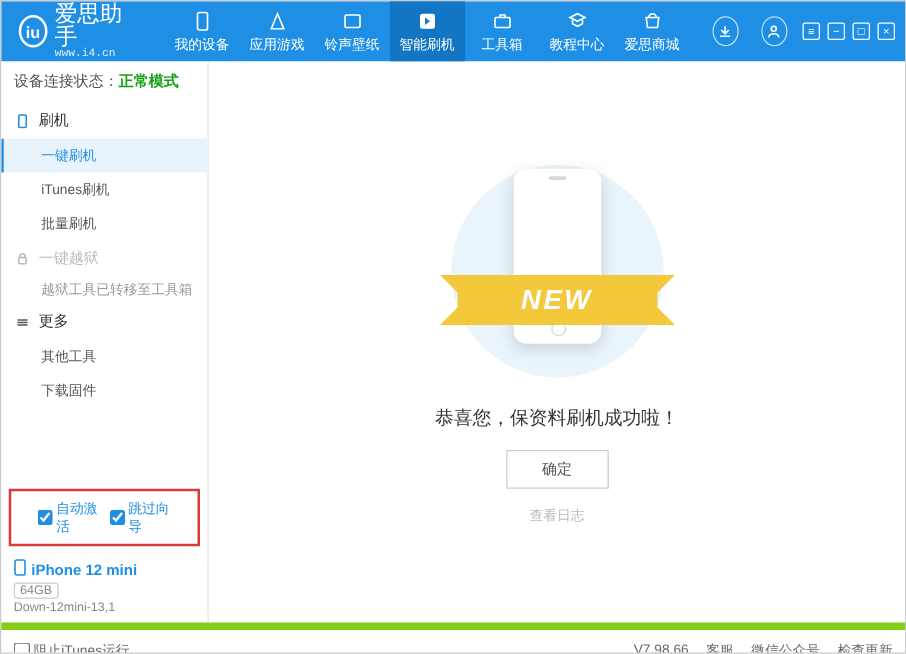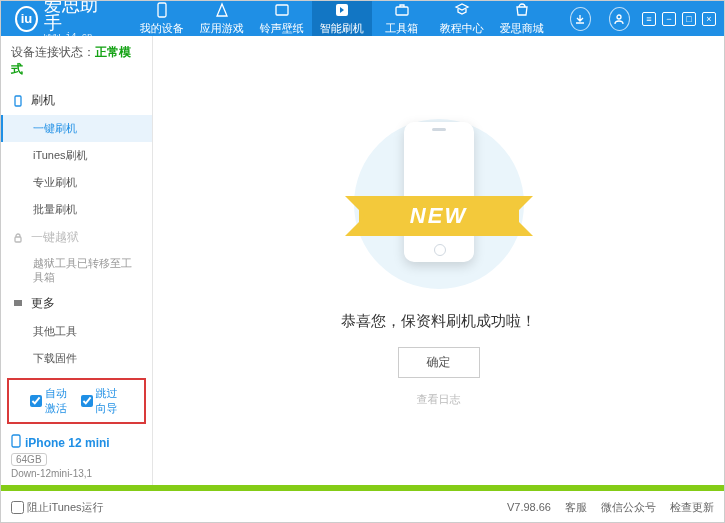--- a/index.html
+++ b/index.html
@@ -1,30 +1,30 @@
 <!DOCTYPE html>
 <html><head>
 <meta charset="utf-8">
 <style>
 * { margin: 0; padding: 0; box-sizing: border-box; font-family: "Microsoft YaHei", sans-serif; }
 body { background: #fff; width: 725px; height: 523px; overflow: hidden; border: 1px solid #ccc; }
-.header { background: #1f8fe5; height: 35px; display: flex; align-items: center; color: #fff; gap: 12px; }
+.header { background: #1f8fe5; height: 48px; display: flex; align-items: center; color: #fff; gap: 12px; }
 .logo-area { display: flex; align-items: center; padding: 0 14px; }
 .logo-icon { width: 26px; height: 26px; border: 2px solid #fff; border-radius: 50%; display: flex; align-items: center; justify-content: center; font-weight: bold; font-size: 13px; margin-right: 6px; }
 .logo-text { font-size: 18px; font-weight: normal; line-height: 1; }
 .logo-sub { font-size: 9px; opacity: .85; font-family: Liberation Mono, monospace; }
 .tabs { display: flex; height: 100%; flex: 1; }
 .tab { width: 60px; display: flex; flex-direction: column; align-items: center; justify-content: center; font-size: 11px; cursor: pointer; gap: 2px; }
 .tab.active { background: #1276c4; }
 .tab-icon { width: 18px; height: 18px; display: flex; align-items: center; justify-content: center; }
 .win-ctrls { display: flex; align-items: center; gap: 6px; padding-right: 8px; }
 .win-btn { width: 14px; height: 14px; border: 1px solid #fff; border-radius: 2px; font-size: 9px; display: flex; align-items: center; justify-content: center; cursor: pointer; }
 .circ-btn { width: 24px; height: 24px; border: 1.5px solid rgba(255,255,255,.7); border-radius: 50%; display: flex; align-items: center; justify-content: center; margin-left: 6px; cursor: pointer; }
 .body { display: flex; height: calc(100% - 48px - 24px); }
-.sidebar { width: 152px; border-right: 1px solid #e5e5e5; display: flex; flex-direction: column; font-size: 12px; }
+.sidebar { width: 166px; border-right: 1px solid #e5e5e5; display: flex; flex-direction: column; font-size: 12px; }
 .status-row { padding: 8px 10px; color: #555; }
 .status-val { color: #14a214; font-weight: bold; }
 .section-hdr { display: flex; align-items: center; padding: 6px 10px; color: #333; gap: 6px; }
 .section-hdr.disabled { color: #bbb; }
 .sect-icon { width: 14px; height: 14px; display: inline-flex; align-items: center; justify-content: center; }
 .sub-item { padding: 6px 10px 6px 32px; color: #555; cursor: pointer; font-size: 11px; }
 .sub-item.active { background: #e8f3fc; color: #1f8fe5; border-left: 2px solid #1f8fe5; padding-left: 30px; }
 .sub-note { padding: 4px 10px 4px 32px; color: #999; font-size: 11px; line-height: 1.3; }
 .spacer { flex: 1; }
 .chk-row { border: 2px solid #d93a3a; margin: 4px 6px; padding: 6px 21px; display: flex; gap: 8px; font-size: 11px; }
@@ -33,21 +33,21 @@
 .device-box { padding: 6px 10px; }
 .device-name { color: #1f8fe5; font-weight: bold; font-size: 12px; display: flex; align-items: center; gap: 4px; }
 .storage { display: inline-block; border: 1px solid #ccc; border-radius: 3px; padding: 0 4px; font-size: 10px; color: #888; margin-top: 2px; }
 .device-sub { color: #888; font-size: 10px; margin-top: 2px; }
 .main { flex: 1; display: flex; flex-direction: column; align-items: center; justify-content: center; position: relative; }
 .illus { position: relative; width: 180px; height: 180px; }
 .circle-bg { width: 170px; height: 170px; background: #eaf5fb; border-radius: 50%; position: absolute; top: 5px; left: 5px; }
 .phone { position: absolute; top: 8px; left: 55px; width: 70px; height: 140px; background: #fff; border-radius: 10px; box-shadow: 0 4px 12px rgba(0,0,0,.15); }
 .phone::before { content: ""; position: absolute; top: 6px; left: 28px; width: 14px; height: 3px; background: #d0d8e0; border-radius: 2px; }
 .phone::after { content: ""; position: absolute; bottom: 6px; left: 30px; width: 10px; height: 10px; border: 1px solid #d0d8e0; border-radius: 50%; }
-.ribbon { position: absolute; top: 82px; left: 10px; width: 160px; height: 40px; background: #f3c93b; display: flex; align-items: center; justify-content: center; font-weight: 900; font-size: 22px; color: #fff; font-style: italic; letter-spacing: 2px; }
+.ribbon { position: absolute; top: 93px; left: 10px; width: 160px; height: 40px; background: #f3c93b; display: flex; align-items: center; justify-content: center; font-weight: 900; font-size: 22px; color: #fff; font-style: italic; letter-spacing: 2px; }
 .ribbon::before, .ribbon::after { content: ""; position: absolute; width: 0; height: 0; border: 20px solid #f3c93b; }
 .ribbon::before { left: -14px; border-left-color: transparent; }
 .ribbon::after { right: -14px; border-right-color: transparent; }
 .msg { margin-top: 18px; font-size: 15px; color: #333; }
 .ok-btn { margin-top: 16px; padding: 6px 28px; border: 1px solid #ccc; background: #fff; font-size: 12px; color: #555; cursor: pointer; }
 .log-link { margin-top: 14px; font-size: 11px; color: #bbb; cursor: pointer; }
 .footer { height: 24px; border-top: 6px solid #84cc16; display: flex; align-items: center; font-size: 11px; color: #666; padding: 16px 10px; gap: 14px; }
 .footer .f-spacer { flex: 1; }
 .footer-item { display: flex; align-items: center; gap: 3px; cursor: pointer; }
 </style>
@@ -152,21 +152,20 @@
     <div class="section-hdr">
       <span class="sect-icon">
           <svg width="12" height="12" viewBox="0 0 12 12" fill="none" stroke="#1f8fe5" stroke-width="1.3">
             <rect x="3" y="1" width="6" height="10" rx="1"></rect>
           </svg>
         </span>
       <span>刷机</span>
     </div>
     <div class="sub-item active">一键刷机</div>
     <div class="sub-item">iTunes刷机</div>
-    <div class="sub-item">专业刷机</div>
     <div class="sub-item">批量刷机</div>
 
     <div class="section-hdr disabled">
       <span class="sect-icon">
           <svg width="12" height="12" viewBox="0 0 12 12" fill="none" stroke="#bbb" stroke-width="1.3">
             <rect x="3" y="5" width="6" height="5" rx="1"></rect>
             <path d="M4 5V4a2 2 0 014 0v1"></path>
           </svg>
         </span>
       <span>一键越狱</span>

